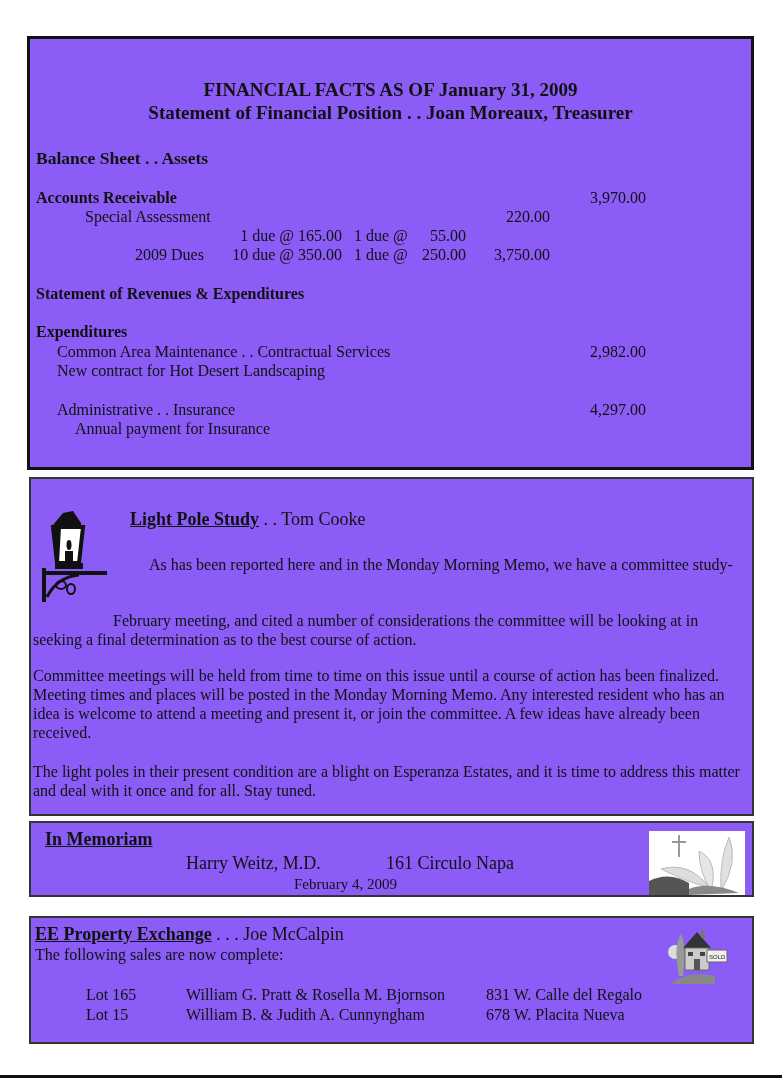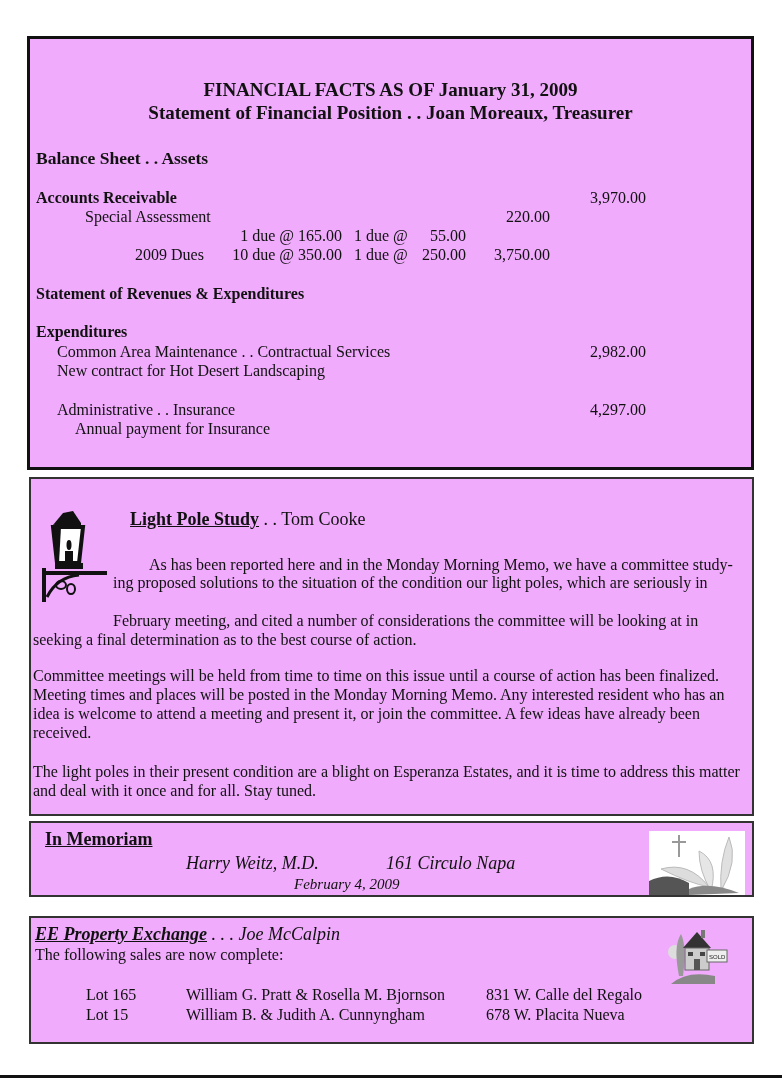--- a/index.html
+++ b/index.html
@@ -1,35 +1,35 @@
 <!DOCTYPE html>
 <html><head>
 <meta charset="utf-8">
 <style>
   html, body { margin: 0; padding: 0; background: #ffffff; }
   body {
     width: 782px; height: 1078px; position: relative; overflow: hidden;
     font-family: "Liberation Serif", "DejaVu Serif", serif; color: #111;
   }
   .abs { position: absolute; }
-  .box { position: absolute; box-sizing: border-box; background: #f0abfc; }
+  .box { position: absolute; box-sizing: border-box; background: #8b5cf6; }
   #fin-box { left: 27px; top: 36px; width: 727px; height: 434px; border: 3px solid #111; }
   #pole-box { left: 29px; top: 477px; width: 725px; height: 339px; border: 2px solid #333; }
   #mem-box { left: 29px; top: 821px; width: 725px; height: 76px; border: 2px solid #333; }
   #prop-box { left: 29px; top: 916px; width: 725px; height: 128px; border: 2px solid #333; }
   #bottom-rule { left: 0; top: 1075px; width: 782px; height: 3px; background: #111; }
 
   .title-line { position: absolute; left: 0; width: 100%; text-align: center; font-weight: bold; font-size: 19px; }
   .bold { font-weight: bold; }
   .t16 { font-size: 16px; line-height: 19px; white-space: nowrap; }
   .t17 { font-size: 17px; white-space: nowrap; }
   .right { text-align: right; }
   .underline { text-decoration: underline; }
   .para { position: absolute; font-size: 16px; line-height: 21px; }
-  .italic { font-style: italic; }
+  .italic { }
 </style>
 </head>
 <body>
 
 <div id="fin-box" class="box">
   <div class="title-line" style="top:40px;">FINANCIAL FACTS AS OF January 31, 2009</div>
   <div class="title-line" style="top:63px;">Statement of Financial Position . .  Joan Moreaux, Treasurer</div>
 
   <div class="abs bold t17" style="left:6px; top:109px; font-size:17.5px;">Balance Sheet . . Assets</div>
 
@@ -78,21 +78,20 @@
       <ellipse cx="22" cy="78" rx="5" ry="4" fill="none" stroke="#111" stroke-width="2"></ellipse>
       <ellipse cx="32" cy="82" rx="4" ry="5" fill="none" stroke="#111" stroke-width="2"></ellipse>
     </svg>
   </div>
 
   <div class="abs t17" style="left:99px; top:30px; font-size:18px;">
     <span class="bold underline">Light Pole Study</span><span> . .  Tom Cooke</span>
   </div>
 
   <div class="abs t16" style="left:118px; top:76px;">As has been reported here and in the Monday Morning Memo, we have a committee study-</div>
-  <div class="abs t16" style="left:82px; top:94px;">ing proposed solutions to the situation of the condition our light poles, which are seriously in</div>
   <div class="abs t16" style="left:82px; top:132px;">February meeting, and cited a number of considerations the committee will be looking at in</div>
   <div class="abs t16" style="left:2px; top:151px;">seeking a final determination as to the best course of action.</div>
 
   <div class="para" style="left:2px; top:187px; width:722px; line-height:19px;">Committee meetings will be held from time to time on this issue until a course of action has been finalized. Meeting times and places will be posted in the Monday Morning Memo.  Any interested resident who has an idea is welcome to attend a meeting and present it, or join the committee.  A few ideas have already been received.</div>
   <div class="para" style="left:2px; top:283px; width:722px; line-height:19px;">The light poles in their present condition are a blight on Esperanza Estates, and it is time to address this matter and deal with it once and for all.  Stay tuned.</div>
 </div>
 
 <div id="mem-box" class="box">
   <div class="abs bold underline" style="left:14px; top:6px; font-size:18px;">In Memoriam</div>
   <div class="abs italic" style="left:155px; top:30px; font-size:18px; white-space:nowrap;">Harry Weitz, M.D.</div>
@@ -106,21 +105,21 @@
       <path d="M0,50 Q20,40 40,52 L40,64 L0,64 Z" fill="#555"></path>
       <path d="M12,38 Q40,30 60,56 Q40,52 12,38 Z" fill="#ddd" stroke="#bbb"></path>
       <path d="M50,20 Q70,30 62,60 Q50,40 50,20 Z" fill="#e6e6e6" stroke="#bbb"></path>
       <path d="M80,6 Q90,30 72,60 Q70,30 80,6 Z" fill="#e0e0e0" stroke="#bbb"></path>
       <path d="M40,58 Q60,50 90,62 L40,64 Z" fill="#888"></path>
     </svg>
   </div>
 </div>
 
 <div id="prop-box" class="box">
-  <div class="abs t17" style="left:4px; top:6px; font-size:18px;font-style:italic;">
+  <div class="abs t17" style="left:4px; top:6px; font-size:18px;">
     <span class="bold underline">EE Property Exchange</span><span> . . . Joe McCalpin</span>
   </div>
   <div class="abs t16" style="left:4px; top:27px;">The following sales are now complete:</div>
 
   <div class="abs t16" style="left:55px; top:67px;">Lot 165</div>
   <div class="abs t16" style="left:155px; top:67px;">William G. Pratt &amp; Rosella M. Bjornson</div>
   <div class="abs t16" style="left:455px; top:67px;">831 W. Calle del Regalo</div>
 
   <div class="abs t16" style="left:55px; top:87px;">Lot 15</div>
   <div class="abs t16" style="left:155px; top:87px;">William B. &amp; Judith A. Cunnyngham</div>

